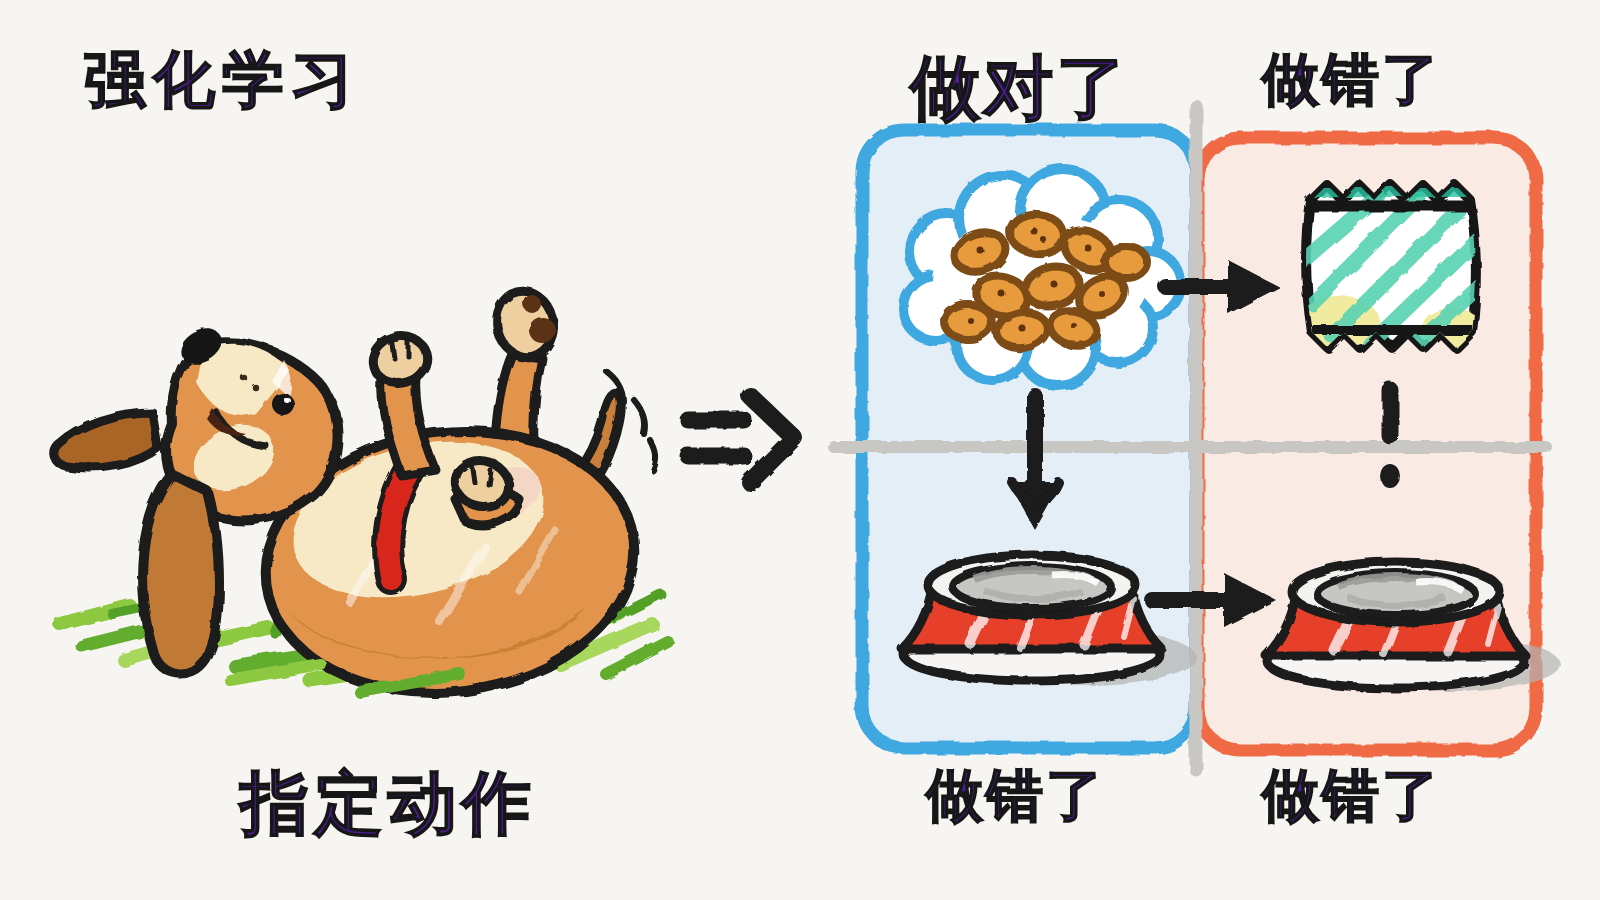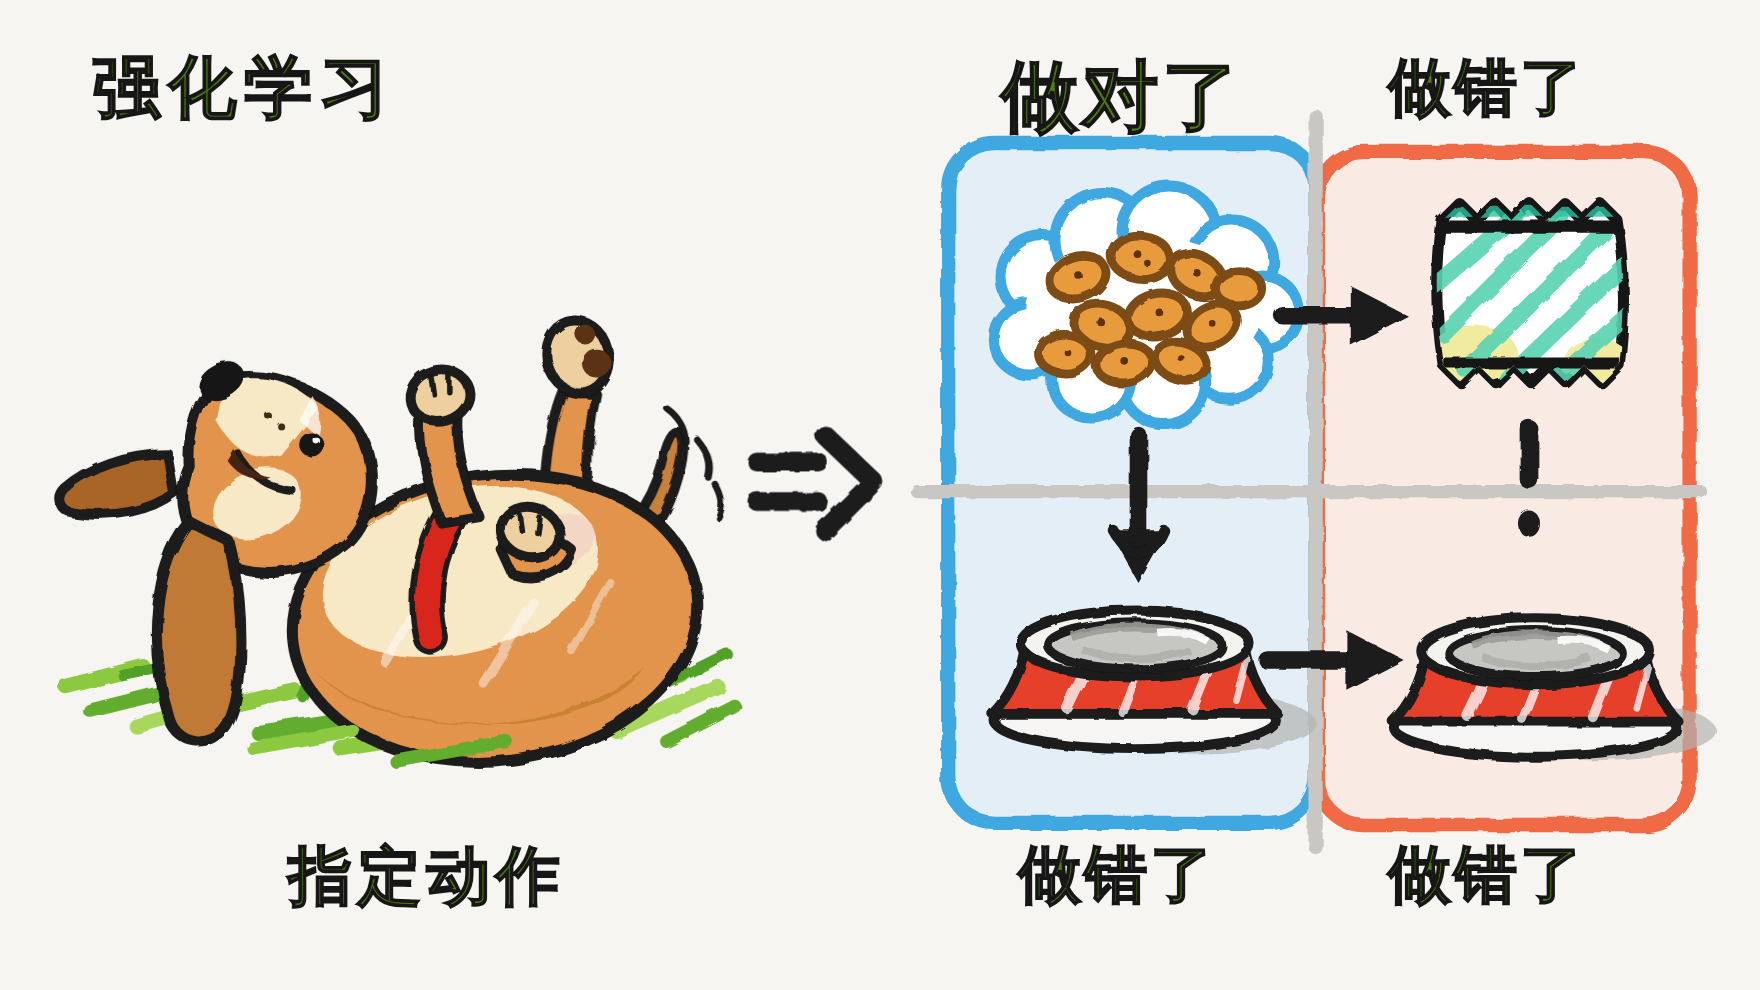--- a/index.html
+++ b/index.html
@@ -5,26 +5,26 @@
   html,body{margin:0;padding:0;}
   body{
     width:1600px;height:900px;overflow:hidden;position:relative;
     background:#f7f5f1;
     font-family:"Liberation Sans", sans-serif;
     color:#161616;
   }
   .abs{position:absolute;}
   .label{
     font-weight:900;
-    color:#4d7c0f;
+    color:#4c1d95;
     white-space:nowrap;
     -webkit-text-stroke:1.5px #161616;
   }
   .title{left:84px;top:38px;font-size:62px;letter-spacing:7px;}
-  .cap-action{left:388px;top:758px;font-size:58px;letter-spacing:5px;transform:translateX(-50%);}
+  .cap-action{left:388px;top:758px;font-size:69px;letter-spacing:5px;transform:translateX(-50%);}
   .lbl-top-left{left:1020px;top:42px;font-size:70px;letter-spacing:3px;transform:translateX(-50%);}
   .lbl-top-right{left:1352px;top:42px;font-size:57px;letter-spacing:3px;transform:translateX(-50%);}
   .lbl-bottom-left{left:1016px;top:758px;font-size:57px;letter-spacing:3px;transform:translateX(-50%);}
   .lbl-bottom-right{left:1352px;top:758px;font-size:57px;letter-spacing:3px;transform:translateX(-50%);}
   svg{overflow:visible;display:block;}
 </style>
 </head>
 <body>
 
 <div class="abs label title">强化学习</div>

